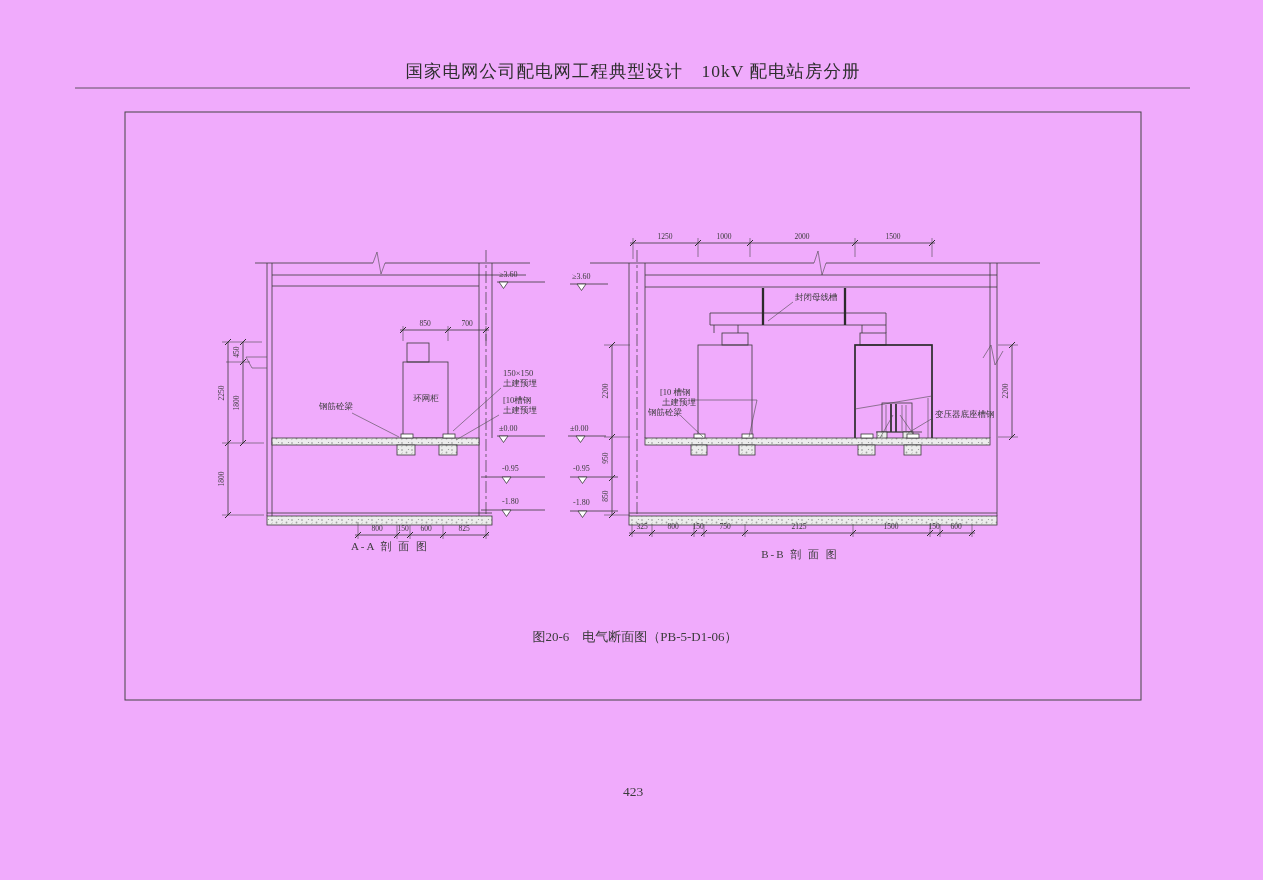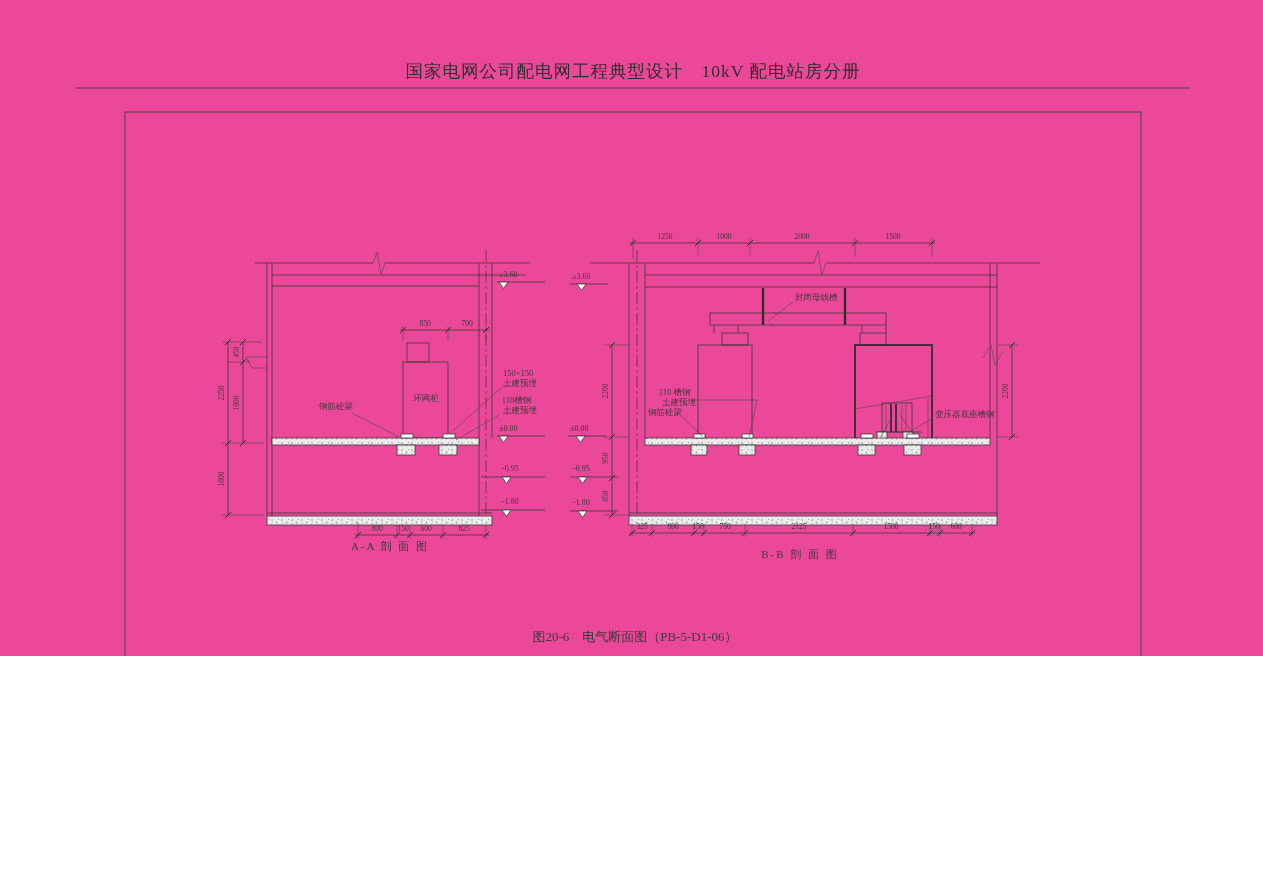--- a/index.html
+++ b/index.html
@@ -1,16 +1,16 @@
 <!DOCTYPE html>
 <html><head>
 <meta charset="utf-8">
 <style>
   html,body{margin:0;padding:0;background:#fff;}
-  .page{position:relative;width:1263px;height:656px;background:#ec4899;overflow:hidden;
+  .page{position:relative;width:1263px;height:880px;background:#f0abfc;overflow:hidden;
         font-family:"Liberation Serif","DejaVu Serif",serif;color:#3b3b3b;}
   svg{position:absolute;left:0;top:0;}
   .ln{stroke:#3a3a3a;stroke-width:0.8;fill:none;}
   .lnt{stroke:#4a4a4a;stroke-width:0.6;fill:none;}
   .lnb{stroke:#2b2b2b;stroke-width:1.7;fill:none;}
   .lnbb{stroke:#2b2b2b;stroke-width:2.3;fill:none;}
   .cl{stroke:#3a3a3a;stroke-width:0.7;stroke-dasharray:12 3 3 3;fill:none;}
   .tick{stroke:#2e2e2e;stroke-width:1;fill:none;}
   .tri{fill:#ffffff;stroke:#3a3a3a;stroke-width:0.8;}
   .band{fill:url(#spk);stroke:#3a3a3a;stroke-width:0.8;}

